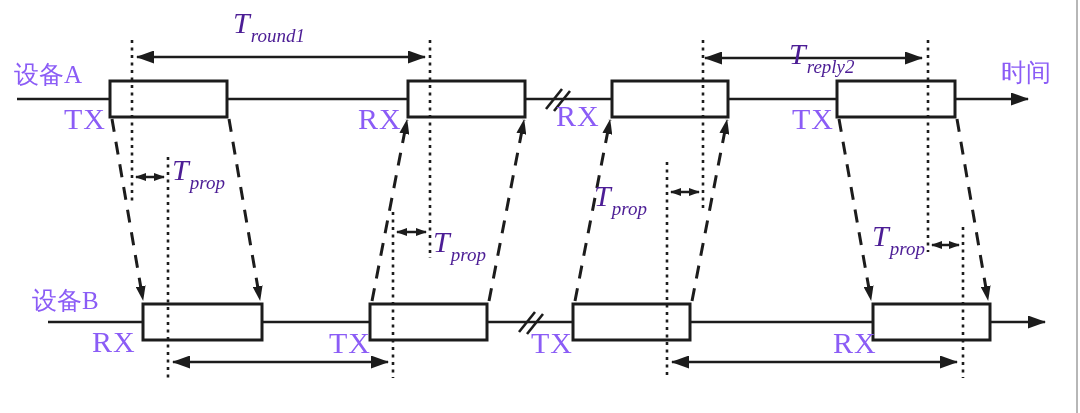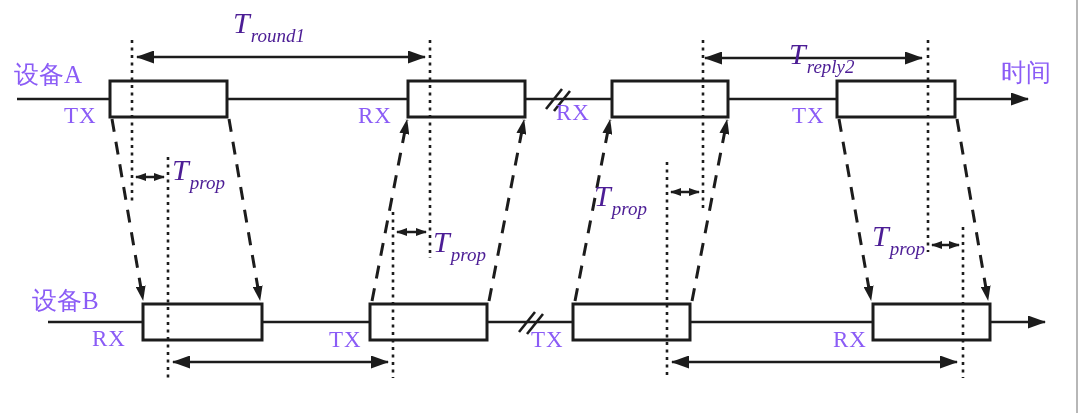--- a/index.html
+++ b/index.html
@@ -3,21 +3,21 @@
 <meta charset="utf-8">
 <style>
   html,body{margin:0;padding:0;background:#ffffff;}
   .stage{
     position:relative;width:1080px;height:413px;background:#ffffff;
     overflow:hidden;font-family:"Liberation Serif",serif;color:#1c1c1c;
   }
   .stage svg{position:absolute;left:0;top:0;}
   .lbl{position:absolute;white-space:nowrap;line-height:1;color:#8b5cf6;}
   .dev{font-size:25px;}
-  .evt{font-size:23px;letter-spacing:1px;text-align:center;}
+  .evt{font-size:30px;letter-spacing:1px;text-align:center;}
   .mlabel{position:absolute;white-space:nowrap;line-height:1;color:#4c1d95;}
   .msym{font-style:italic;font-size:30px;font-family:"Liberation Serif",serif;}
   .msub{font-style:italic;font-size:19px;position:relative;top:9px;margin-left:1px;
         font-family:"Liberation Serif",serif;}
   
   .p-devA{left:14px;top:62px;}
   .p-devB{left:32px;top:288px;}
   .p-time{left:980px;top:60px;margin-left:21px;}
   
   .p-a1{left:64px;top:104px;}

